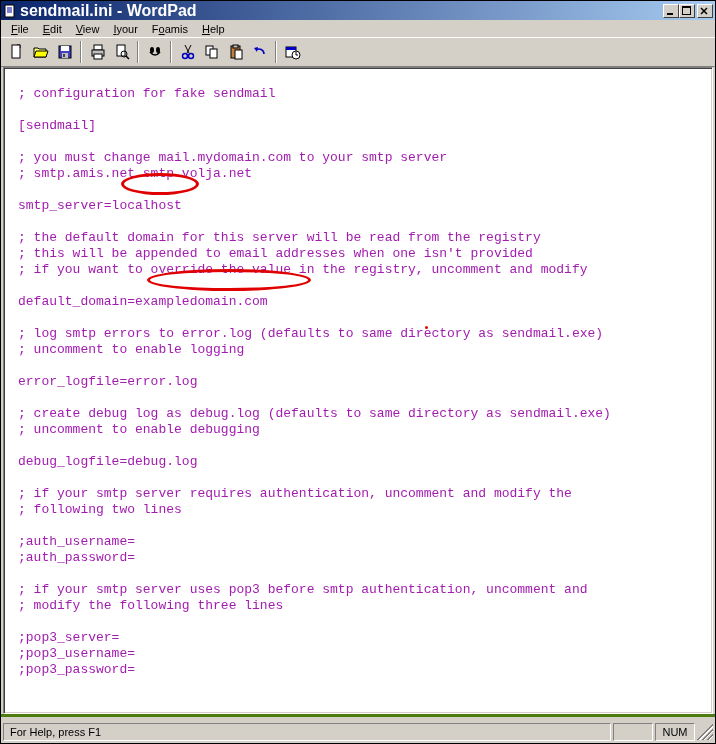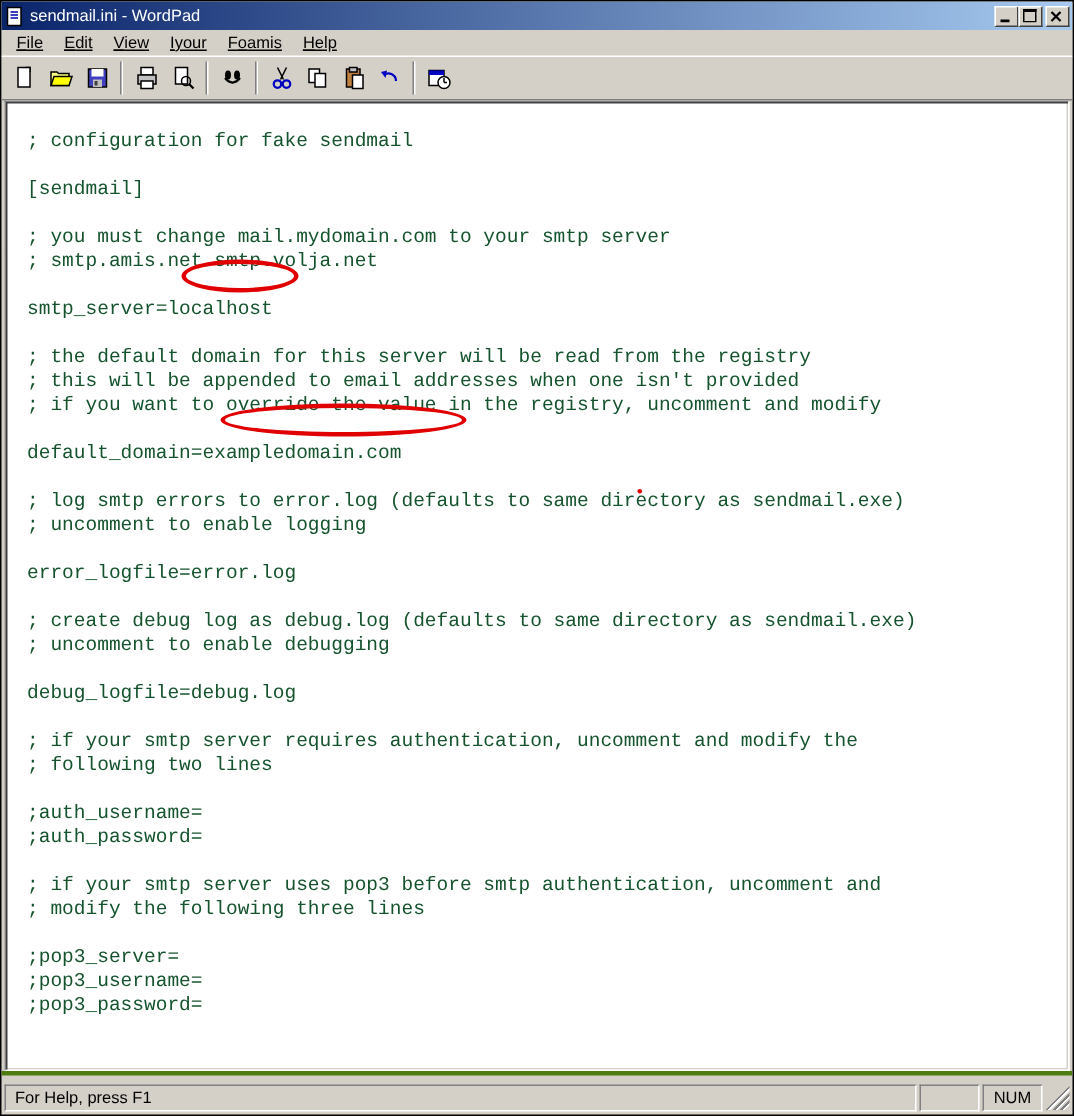--- a/index.html
+++ b/index.html
@@ -19,21 +19,21 @@
     height: 19px;
     display: flex;
     align-items: center;
     padding: 0 2px;
   }
   .titlebar .doc-icon {
     width: 14px; height: 14px;
     margin-right: 3px;
     display: inline-flex; align-items: center; justify-content: center;
   }
-  .titlebar .title-text { font-weight: normal; flex: 1; font-size: 11px; }
+  .titlebar .title-text { font-weight: bold; flex: 1; font-size: 16px; }
   .win-btns { display: flex; gap: 0; }
   .win-btn {
     width: 16px; height: 14px;
     background: #d4d0c8;
     border: 1px solid #fff;
     border-right-color: #404040;
     border-bottom-color: #404040;
     font-family: "Marlett", sans-serif;
     font-size: 10px;
     display: inline-flex; align-items: center; justify-content: center;
@@ -45,21 +45,20 @@
   .menubar {
     background: #d4d0c8;
     padding: 2px 4px 1px;
     display: flex;
     gap: 2px;
     font-size: 11px;
   }
   .menu-item {
     padding: 1px 6px;
     cursor: default;
-    text-decoration: underline;
   }
   .menu-item u { text-decoration: underline; }
   .toolbar {
     background: #d4d0c8;
     border-top: 1px solid #fff;
     border-bottom: 1px solid #808080;
     padding: 3px 4px;
     display: flex;
     align-items: center;
     gap: 1px;
@@ -88,21 +87,21 @@
     border-left: 1px solid #808080;
     border-right: 1px solid #fff;
     border-bottom: 1px solid #fff;
     box-shadow: inset 1px 1px 0 #404040, inset -1px -1px 0 #d4d0c8;
     height: 647px;
     overflow: auto;
     padding: 2px 0 2px 14px;
     font-family: "Courier New", monospace;
     font-size: 13px;
     line-height: 16px;
-    color: #14532d;
+    color: #a21caf;
     white-space: pre;
     position: relative;
   }
   .statusbar {
     height: 32px;
     border-top: 3px solid #4d7c0f;
     display: flex;
     align-items: center;
     padding: 1px 2px;
     gap: 2px;

